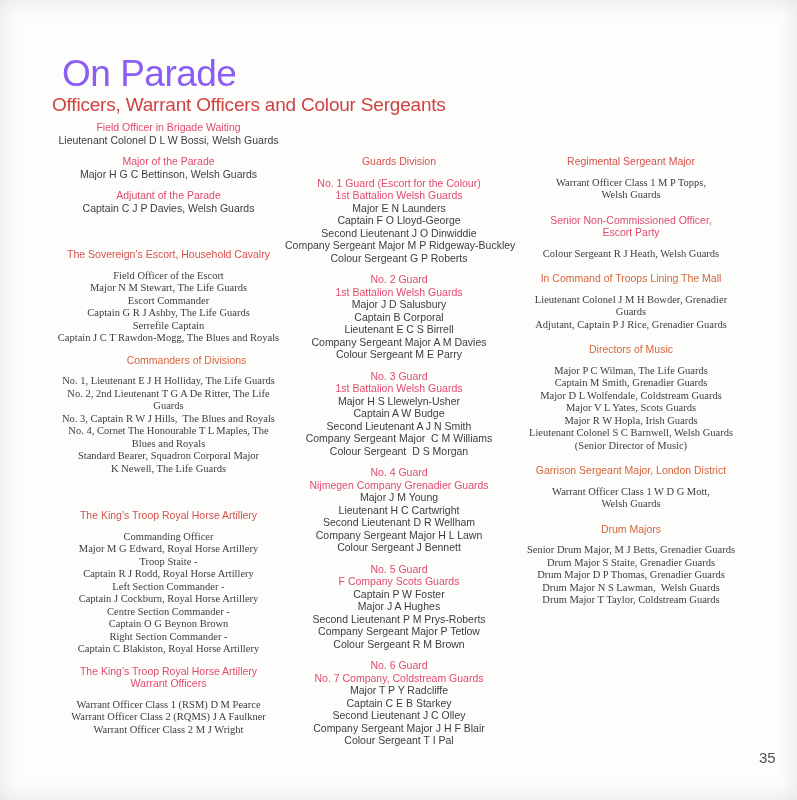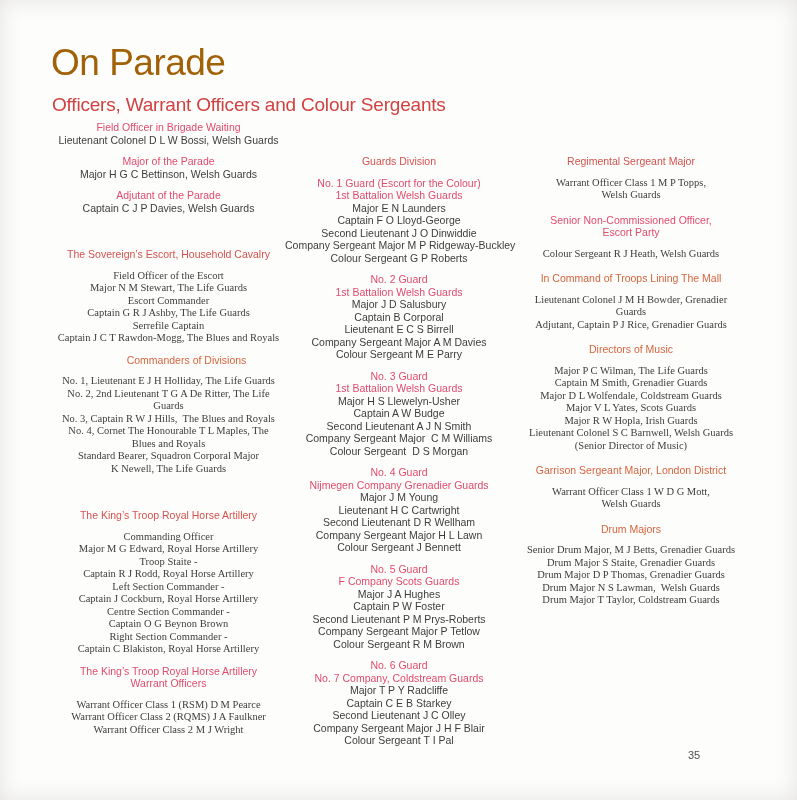--- a/index.html
+++ b/index.html
@@ -6,22 +6,22 @@
   .page {
     position:relative;
     width:797px; height:800px;
     background:#fdfdfc;
     box-shadow: inset 0 0 22px rgba(140,135,128,0.22);
     font-family:"Liberation Sans", sans-serif;
     overflow:hidden;
   }
   .title {
     position:absolute; left:51px; top:42px;
-    margin:0; font-weight:400; font-size:37px; letter-spacing:-0.5px;
-    color:#a16207;
+    margin:11px; font-weight:400; font-size:37px; letter-spacing:-0.5px;
+    color:#8b5cf6;
   }
   .subtitle {
     position:absolute; left:52px; top:94px;
     margin:0; font-weight:400; font-size:19px; letter-spacing:-0.2px;
     color:#d04142;
   }
   .columns {
     position:absolute; left:52px; top:121px;
     display:flex; align-items:flex-start;
   }
@@ -35,22 +35,22 @@
   .hline, .bline {
     font-size:10.5px; line-height:12.5px;
     white-space:pre;
   }
   .bline { color:#3d3d3d; }
   .heading.indent { padding-left:36px; }
   .tone-pink   { color:#e14b6d; }
   .tone-red    { color:#d5524e;margin-top:34px; }
   .tone-orange { color:#d5643c; }
   .page-number {
-    position:absolute; left:688px; top:749px;
-    font-size:11px; color:#4f4f4f;
+    position:absolute; left:759px; top:749px;
+    font-size:15px; color:#4f4f4f;
   }
 </style>
 </head>
 <body>
 
 <div class="page">
   <h1 class="title">On Parade</h1>
   <h2 class="subtitle">Officers, Warrant Officers and Colour Sergeants</h2>
   <div class="columns" id="columns">
       <div class="col col-1">
@@ -192,22 +192,22 @@
             <div class="bline">Company Sergeant Major H L Lawn</div>
             <div class="bline">Colour Sergeant J Bennett</div>
           </div>
         </div>
         <div class="section">
           <div class="heading">
             <div class="hline tone-pink">No. 5 Guard</div>
             <div class="hline tone-pink">F Company Scots Guards</div>
           </div>
           <div class="body">
+            <div class="bline">Captain P W Foster</div>
             <div class="bline">Major J A Hughes</div>
-            <div class="bline">Captain P W Foster</div>
             <div class="bline">Second Lieutenant P M Prys-Roberts</div>
             <div class="bline">Company Sergeant Major P Tetlow</div>
             <div class="bline">Colour Sergeant R M Brown</div>
           </div>
         </div>
         <div class="section">
           <div class="heading">
             <div class="hline tone-pink">No. 6 Guard</div>
             <div class="hline tone-pink">No. 7 Company, Coldstream Guards</div>
           </div>

